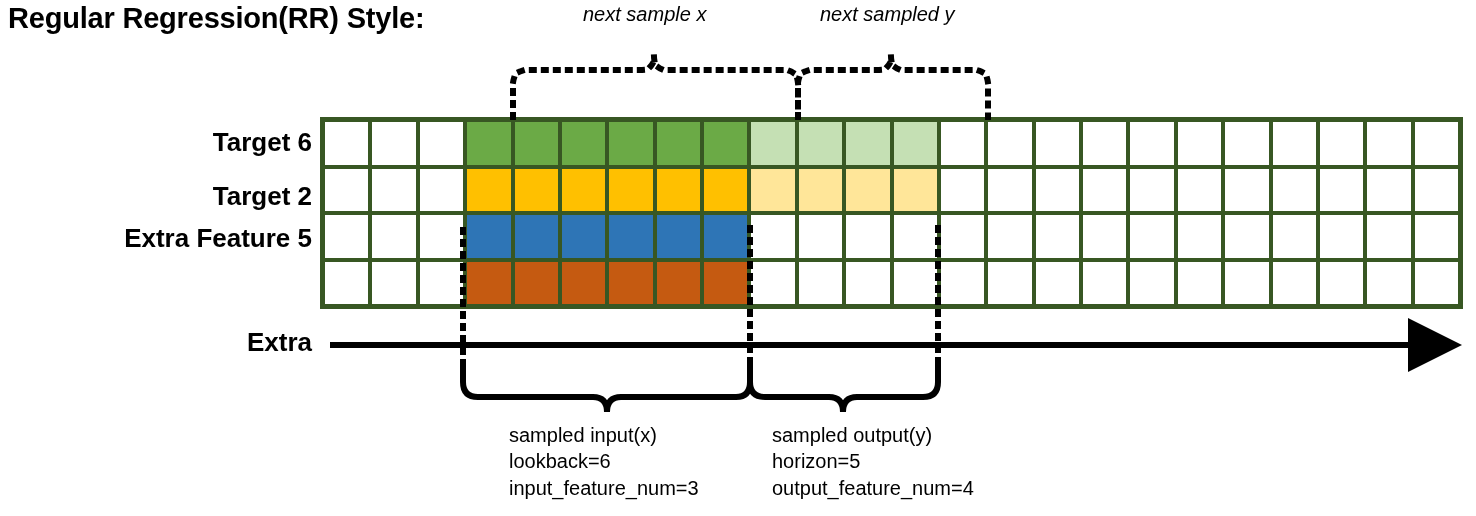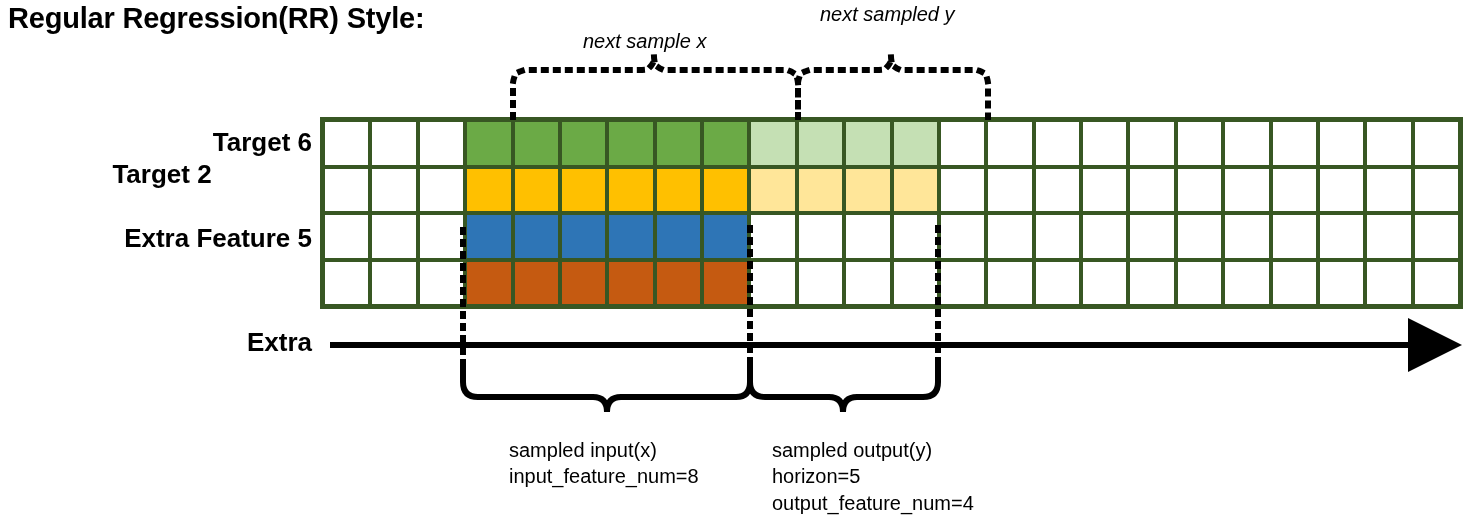--- a/index.html
+++ b/index.html
@@ -86,41 +86,40 @@
     height: 516px;
     pointer-events: none;
   }
   .brace-caption {
     position: absolute;
     font-size: 20px;
     font-weight: 400;
     color: #000;
     line-height: 1.32;
     white-space: nowrap;
-    margin-top: 15px;
   }
   .sample-tag {
     position: absolute;
     font-size: 20px;
     font-style: italic;
     font-weight: 400;
     color: #000;
     white-space: nowrap;
   }
 </style>
 </head>
 <body>
 
 <div id="stage">
 
   <div id="page-title">Regular Regression(RR) Style:</div>
 
   <div id="row-labels">
     <div class="row-label" style="top:10px;">Target 6</div>
-    <div class="row-label" style="top:42px;text-align:center;">Target 2</div>
+    <div class="row-label" style="top:64px;">Target 2</div>
     <div class="row-label" style="top:106px;">Extra Feature 5</div>
   </div>
 
   <div id="grid">
       <div class="grid-row">
         <div class="cell" style="background: rgb(255, 255, 255);"></div>
         <div class="cell" style="background: rgb(255, 255, 255);"></div>
         <div class="cell" style="background: rgb(255, 255, 255);"></div>
         <div class="cell" style="background: rgb(107, 170, 70);"></div>
         <div class="cell" style="background: rgb(107, 170, 70);"></div>
@@ -241,26 +240,27 @@
 
     <line x1="463" y1="230" x2="463" y2="365" stroke="#000000" stroke-width="6" stroke-dasharray="2 10" stroke-linecap="square"></line>
     <line x1="750" y1="228" x2="750" y2="365" stroke="#000000" stroke-width="6" stroke-dasharray="2 10" stroke-linecap="square"></line>
     <line x1="938" y1="228" x2="938" y2="365" stroke="#000000" stroke-width="6" stroke-dasharray="2 10" stroke-linecap="square"></line>
 
     <path d="M463,365 L463,382 Q463,397 478,397 L593,397 Q607,397 607,412 Q607,397 621,397 L736,397 Q750,397 750,382 L750,365" fill="none" stroke="#000000" stroke-width="6" stroke-linecap="butt"></path>
 
     <path d="M750,365 L750,382 Q750,397 765,397 L829,397 Q843,397 843,412 Q843,397 857,397 L923,397 Q938,397 938,382 L938,365" fill="none" stroke="#000000" stroke-width="6" stroke-linecap="butt"></path>
   </svg>
 
-  <div class="sample-tag" style="left:583px; top:3px;margin-top:27px;">next sample x</div>
+  <div class="sample-tag" style="left:583px; top:3px;">next sample x</div>
   <div class="sample-tag" style="left:820px; top:3px;">next sampled y</div>
 
   <div class="brace-caption" style="left:509px; top:422px;">
     <div>sampled input(x)</div>
-    <div>input_feature_num=8</div>
+    <div>lookback=6</div>
+    <div>input_feature_num=3</div>
   </div>
 
   <div class="brace-caption" style="left:772px; top:422px;">
     <div>sampled output(y)</div>
     <div>horizon=5</div>
     <div>output_feature_num=4</div>
   </div>
 
 </div>
 

